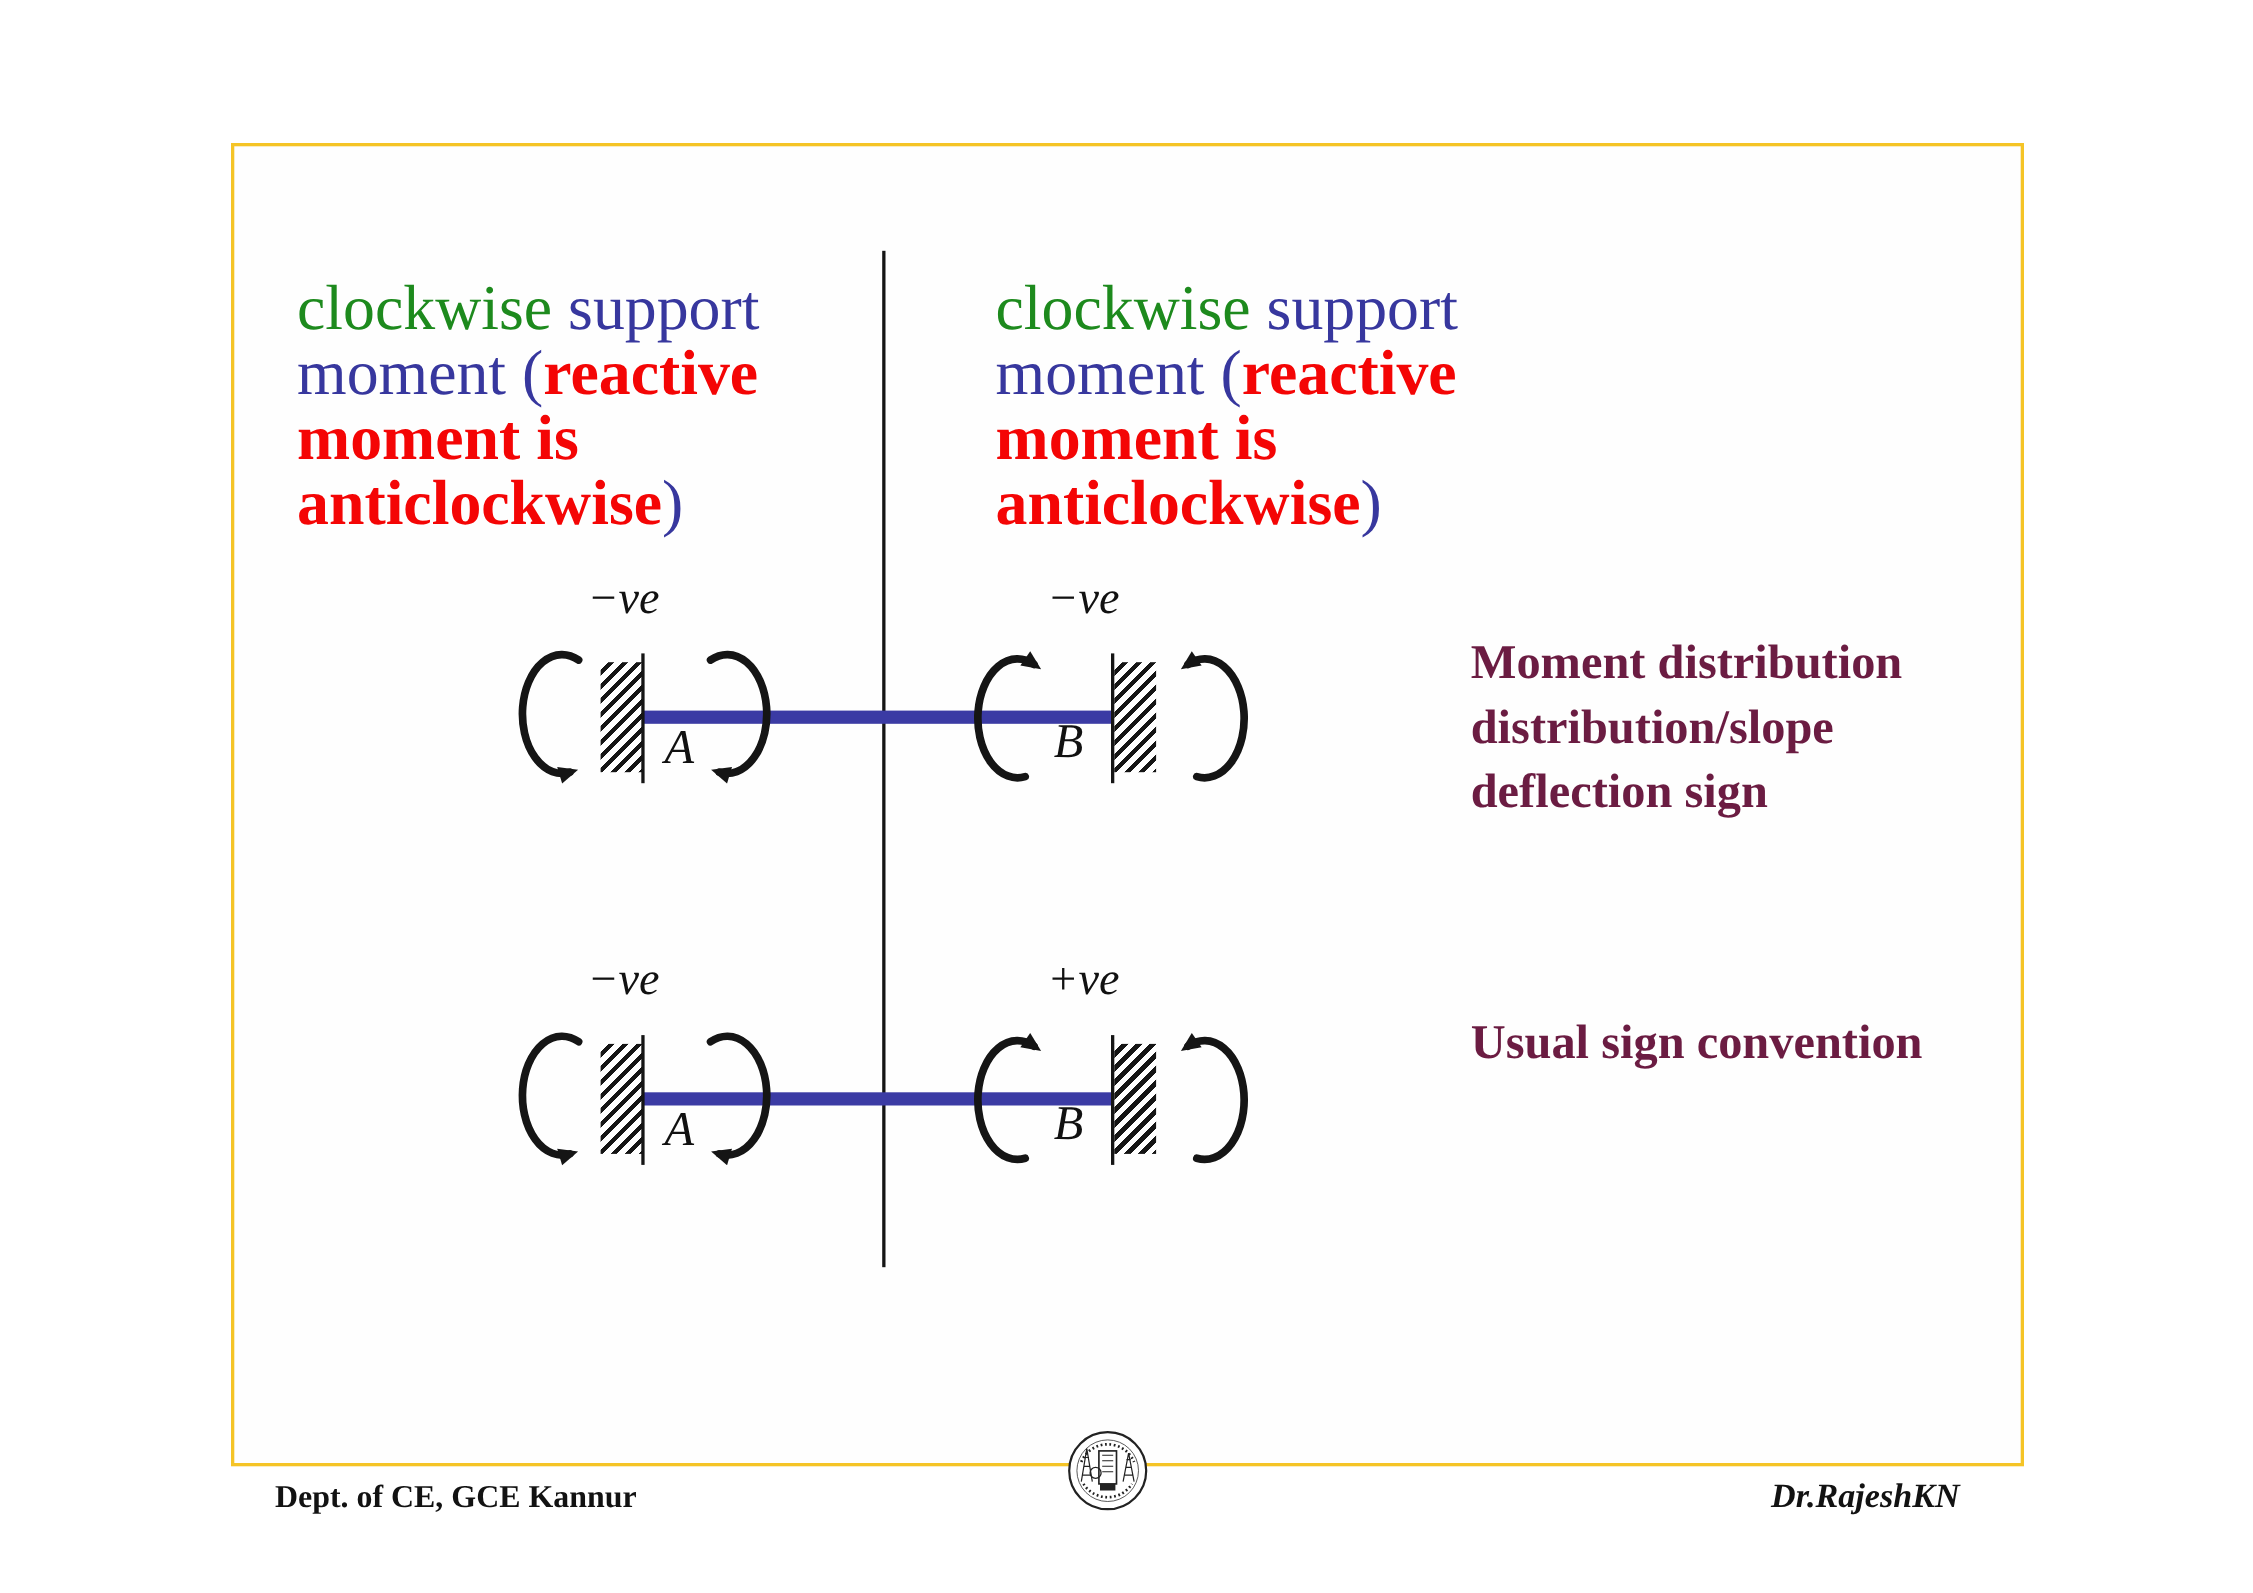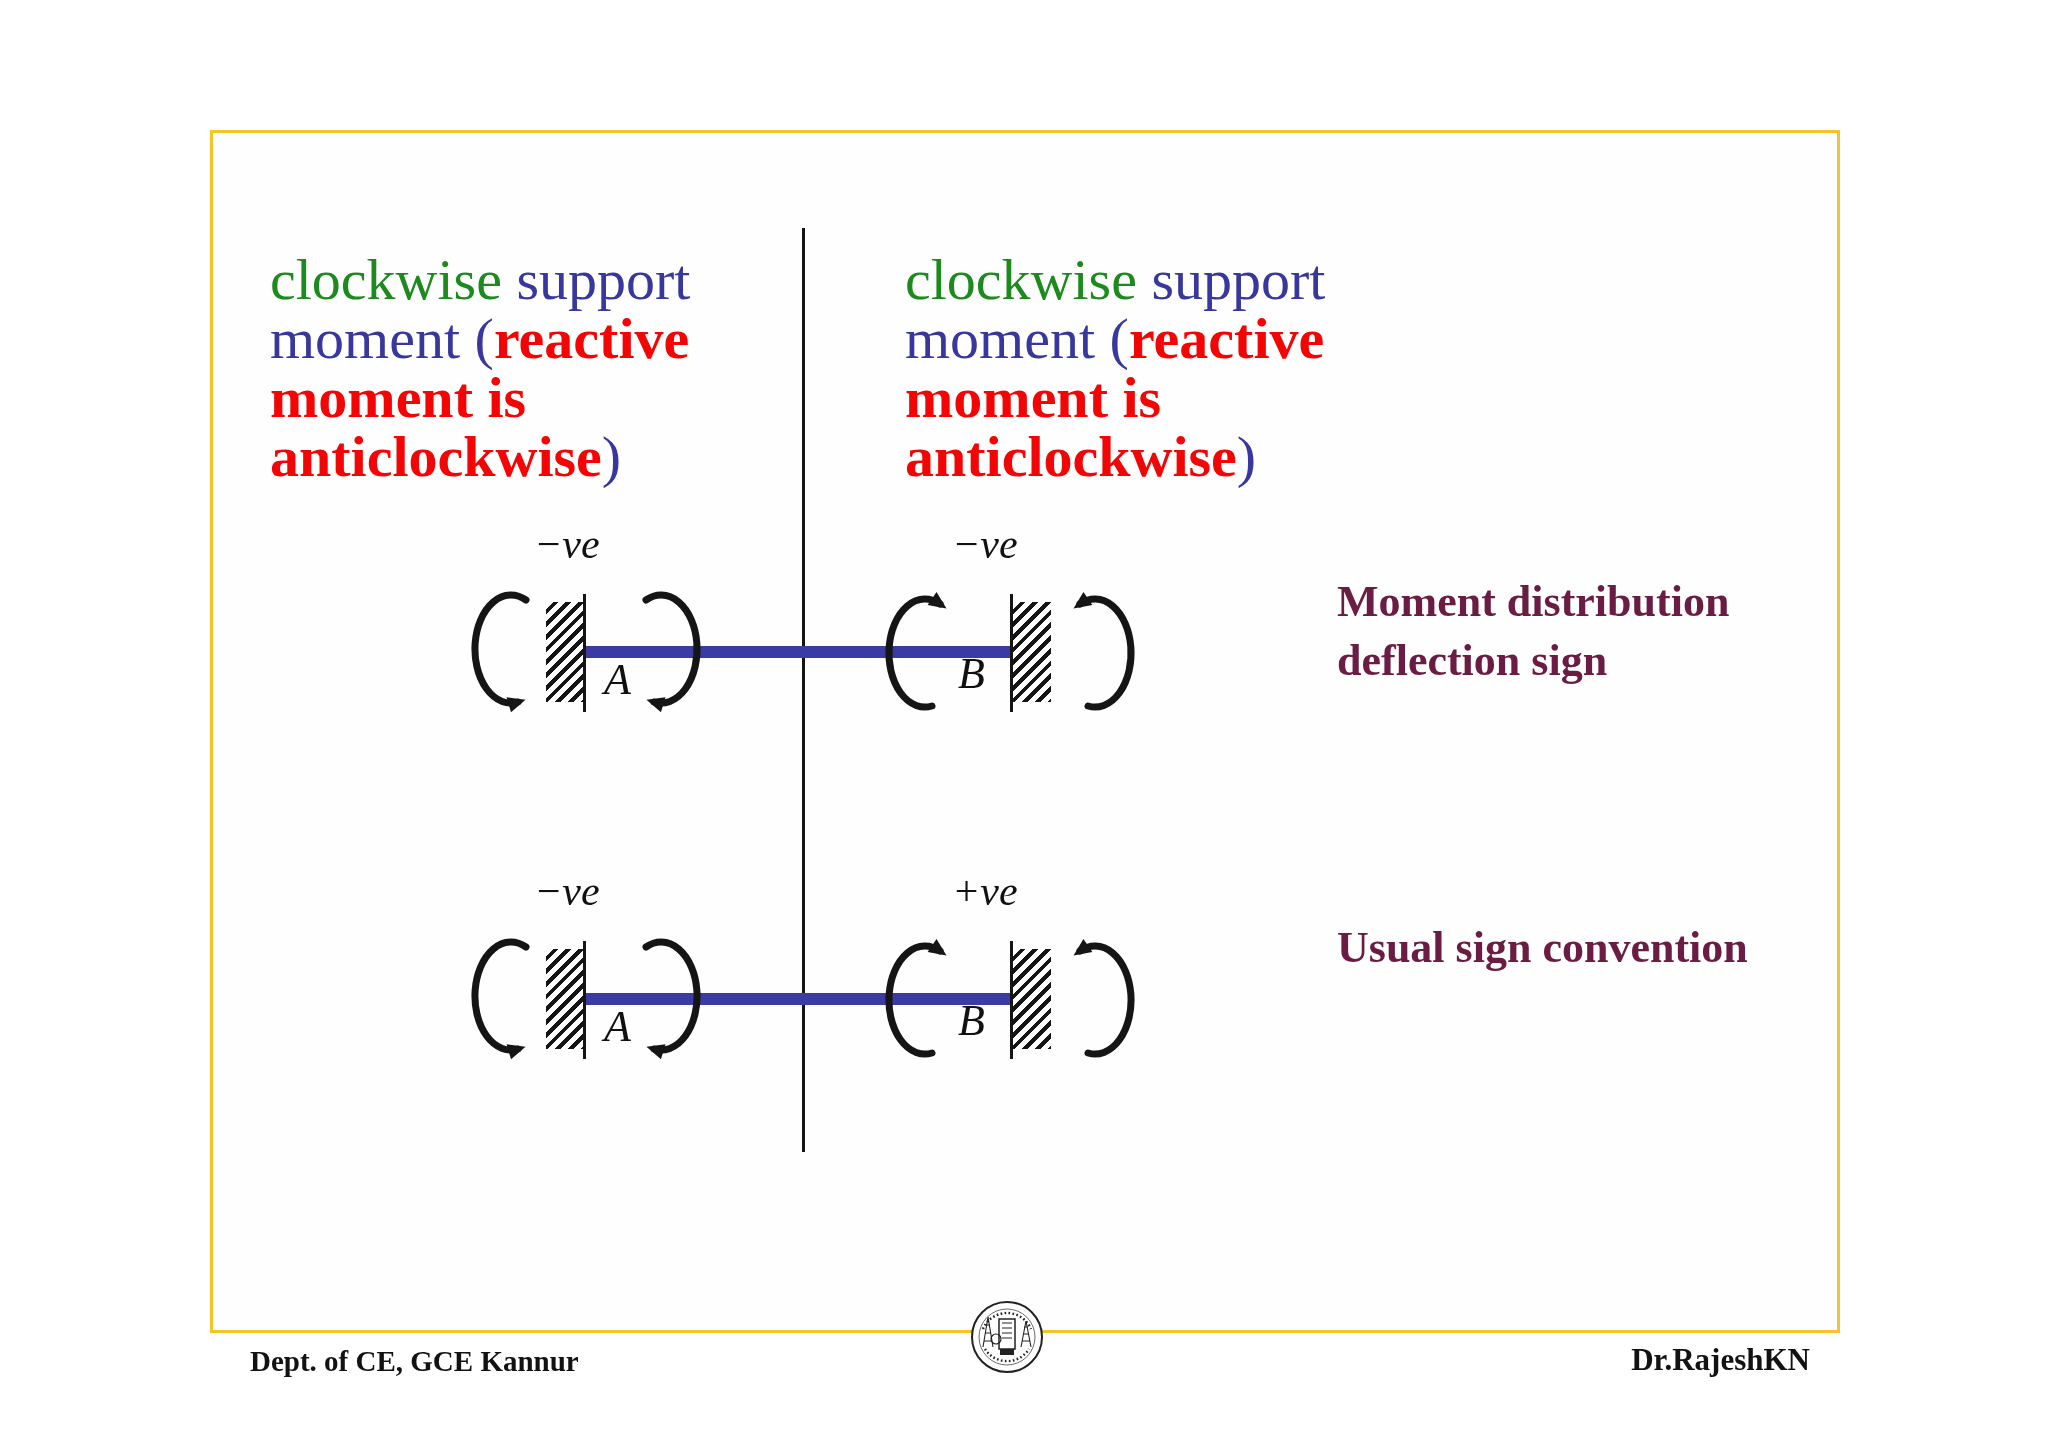--- a/index.html
+++ b/index.html
@@ -63,22 +63,22 @@
   .label-b{left:958px;top:60px;}
   .arrow{position:absolute;top:0;z-index:3;}
   .arr-1{left:460px;}
   .arr-2{left:622px;}
   .arr-3{left:874px;}
   .arr-4{left:1056px;}
   .footer-left{
     position:absolute;left:250px;top:1345px;font-weight:bold;font-size:29px;color:#121212;
   }
   .footer-right{
-    position:absolute;left:1610px;top:1342px;width:200px;text-align:right;
-    font-weight:bold;font-size:31px;color:#121212;
+    position:absolute;left:1610px;top:1342px;width:200px;text-align:left;
+    font-weight:bold;font-size:31px;color:#121212;font-style:italic;
   }
   .logo{
     position:absolute;left:969px;top:1299px;width:76px;height:76px;z-index:5;
   }
   .hidden-defs{position:absolute;width:0;height:0;}
 </style>
 </head>
 <body>
 
 <svg class="hidden-defs">
@@ -102,20 +102,21 @@
 
 <div class="conv-text conv-right">
     <div class="rt-line"><span style="color: rgb(29, 138, 29);">clockwise </span><span style="color: rgb(55, 55, 158);">support</span></div>
     <div class="rt-line"><span style="color: rgb(55, 55, 158);">moment (</span><span style="color: rgb(244, 5, 5); font-weight: bold;">reactive</span></div>
     <div class="rt-line"><span style="color: rgb(244, 5, 5); font-weight: bold;">moment is</span></div>
     <div class="rt-line"><span style="color: rgb(244, 5, 5); font-weight: bold;">anticlockwise</span><span style="color: rgb(55, 55, 158);">)</span></div>
   </div>
 
 <div class="caption caption-1">
   <div>Moment distribution</div>
+  <div>distribution/slope</div>
   <div>deflection sign</div>
 </div>
 
 <div class="caption caption-2">
   <div>Usual sign convention</div>
 </div>
 
 <div class="diagram diagram-1">
   <div class="sign-label sign-left">−ve</div>
   <div class="sign-label sign-right">−ve</div>

